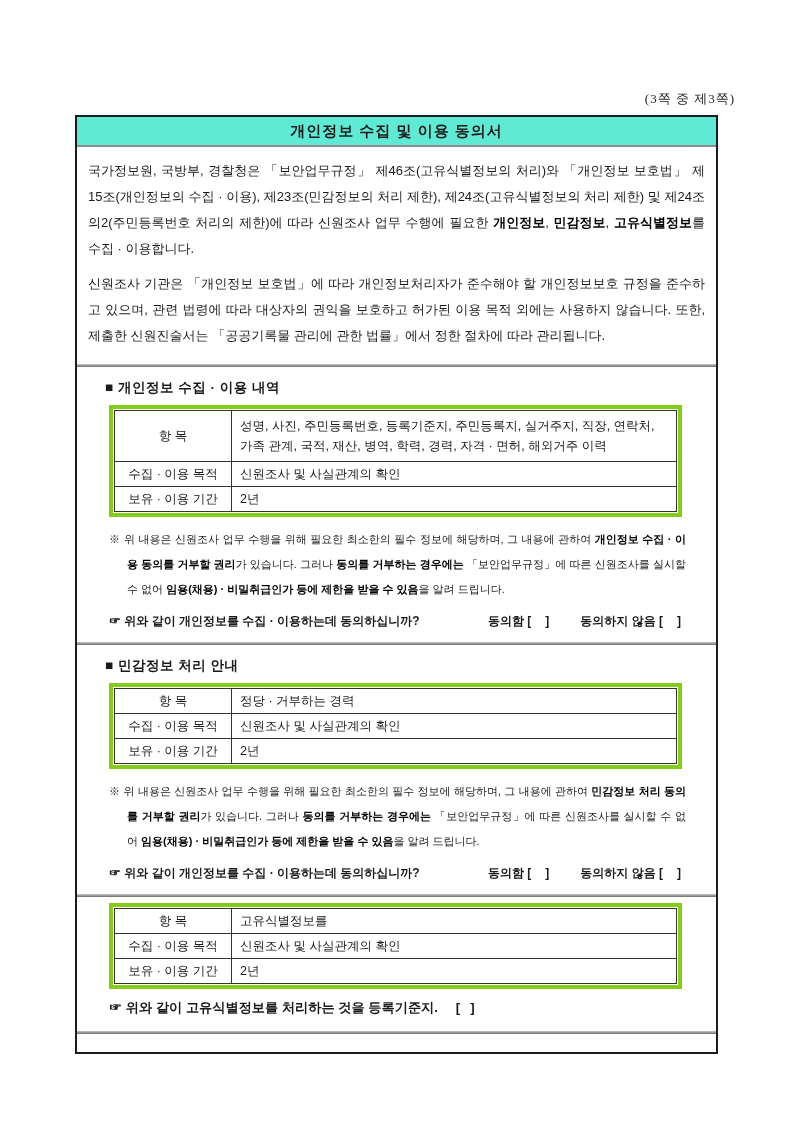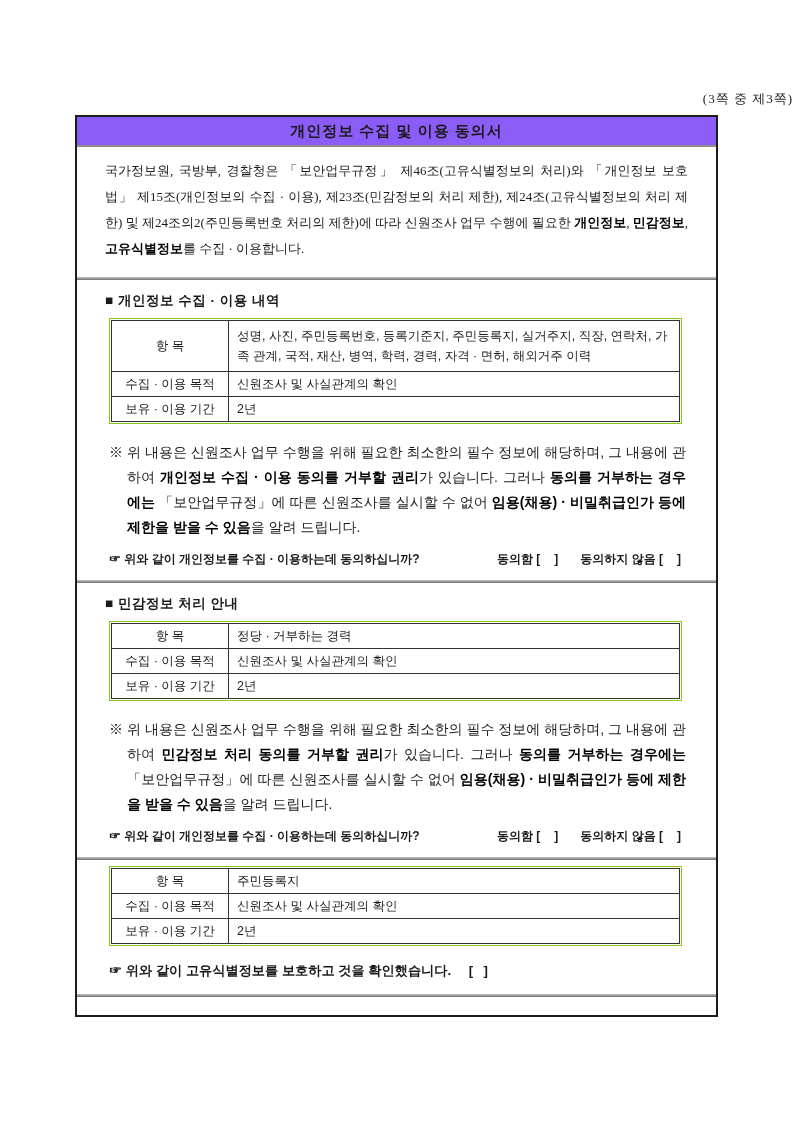--- a/index.html
+++ b/index.html
@@ -7,83 +7,83 @@
     width: 793px; height: 1121px;
     background: #ffffff;
     font-family: "Liberation Sans", sans-serif;
     color: #1a1a1a;
     position: relative;
     box-sizing: border-box;
   }
   .sheet { padding-top: 90px; }
   .page-indicator {
     text-align: right;
+    padding-right: 58px;
     font-family: "Liberation Serif", serif;
     font-size: 13px;
     color: #222;
     margin-bottom: 7px;
     letter-spacing: 1px;
   }
   .outer-box {
     margin-left: 75px;
     width: 643px;
     border: 2px solid #1c1c1c;
     box-sizing: border-box;
     background: #fff;
   }
   .title-bar {
-    background: #8b5cf6;
+    background: #5eead4;
     border-bottom: 2px solid #8d8d8d;
     text-align: center;
     font-weight: bold;
     font-size: 15px;
     padding: 5px 0 4px;
     letter-spacing: 1px;
   }
   .intro { padding: 2px 10px 6px; }
   .intro p {
-    margin: 9px 18px;
+    margin: 9px 1px;
     line-height: 26px;
     text-align: justify;
     font-size: 13px;
-    font-family: Liberation Serif, serif;
   }
   .divider {
     height: 3px;
     background: linear-gradient(#c6c6c6, #6e6e6e);
   }
   .section { padding: 6px 26px 10px; }
   .sec-heading {
     font-weight: bold;
     font-size: 13.5px;
     margin: 6px 0 8px 2px;
     letter-spacing: 0.5px;
   }
-  .tbl-wrap { border: 1px solid #84cc16; padding: 1px; margin: 0 8px 16px 6px; }
+  .tbl-wrap { border: 4px solid #84cc16; padding: 1px; margin: 0 8px 4px 6px; }
   table { width: 100%; border-collapse: collapse; font-size: 12.5px; }
   td { border: 1px solid #333; padding: 2px 8px; line-height: 20px; vertical-align: middle; }
   td.lbl { width: 100px; text-align: center; white-space: nowrap; }
   td.row-tall { padding: 5px 8px; }
   .note {
-    font-size: 14px;
+    font-size: 11px;
     line-height: 25px;
     margin: 10px 4px 4px 6px;
     padding-left: 18px;
     text-indent: -18px;
     text-align: justify;
   }
   .note b, .intro b { color: #000; }
   .consent {
     display: flex;
     align-items: flex-start;
     font-weight: bold;
     font-size: 12px;
     margin: 11px 6px 2px;
   }
-  .consent .opts { margin-left: auto; display: flex; gap: 21px; padding-right: 2px; white-space: nowrap; }
+  .consent .opts { margin-left: auto; display: flex; gap: 30px; padding-right: 2px; white-space: nowrap; }
   .chkbox { letter-spacing: 1px; }
   .confirm-line {
     font-weight: bold;
     font-size: 13.2px;
     margin: 10px 6px 4px;
   }
   .confirm-line .chkbox { margin-left: 14px; }
   .sig { padding: 6px 14px 12px; font-size: 13.5px; }
 </style>
 </head>
@@ -92,20 +92,21 @@
 <div class="sheet">
 
   <div class="page-indicator">(3쪽 중 제3쪽)</div>
 
   <div class="outer-box">
 
     <div class="title-bar">개인정보 수집 및 이용 동의서</div>
 
     <div class="intro">
       <p><span>국가정보원, 국방부, 경찰청은 「보안업무규정」 제46조(고유식별정보의 처리)와 「개인정보 보호법」 제15조(개인정보의 수집 · 이용), 제23조(민감정보의 처리 제한), 제24조(고유식별정보의 처리 제한) 및 제24조의2(주민등록번호 처리의 제한)에 따라 신원조사 업무 수행에 필요한 </span><b>개인정보</b><span>, </span><b>민감정보</b><span>, </span><b>고유식별정보</b><span>를 수집 · 이용합니다.</span></p>
+      <p>신원조사 기관은 「개인정보 보호법」에 따라 개인정보처리자가 준수해야 할 개인정보보호 규정을 준수하고 있으며, 관련 법령에 따라 대상자의 권익을 보호하고 허가된 이용 목적 외에는 사용하지 않습니다. 또한, 제출한 신원진술서는 「공공기록물 관리에 관한 법률」에서 정한 절차에 따라 관리됩니다.</p>
     </div>
 
     <div class="divider"></div>
 
     <div class="section">
       <div class="sec-heading">■ 개인정보 수집 · 이용 내역</div>
       <div class="tbl-wrap">
         <table>
           <tbody>
               <tr>
@@ -178,35 +179,35 @@
     </div>
 
     <div class="divider"></div>
 
     <div class="section">
       <div class="tbl-wrap">
         <table>
           <tbody>
               <tr>
             <td class="lbl">항  목</td>
-            <td>주민등록지</td>
+            <td>고유식별정보를</td>
           </tr>
           <tr>
             <td class="lbl">수집 · 이용 목적</td>
             <td>신원조사 및 사실관계의 확인</td>
           </tr>
           <tr>
             <td class="lbl">보유 · 이용 기간</td>
             <td>2년</td>
           </tr>
         </tbody>
           </table>
       </div>
       <div class="confirm-line">
-        <span>☞ 위와 같이 고유식별정보를 보호하고 것을 확인했습니다.</span>
+        <span>☞ 위와 같이 고유식별정보를 처리하는 것을 등록기준지.</span>
         <span class="chkbox">[&nbsp;&nbsp;]</span>
       </div>
     </div>
 
     <div class="divider"></div>
 
     <div class="sig">
       
       
       

